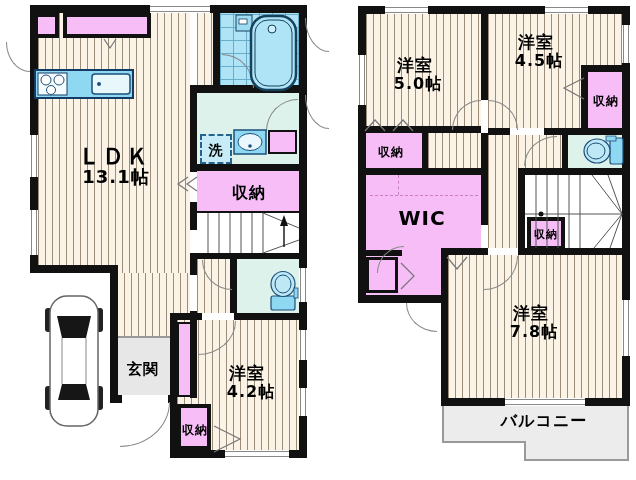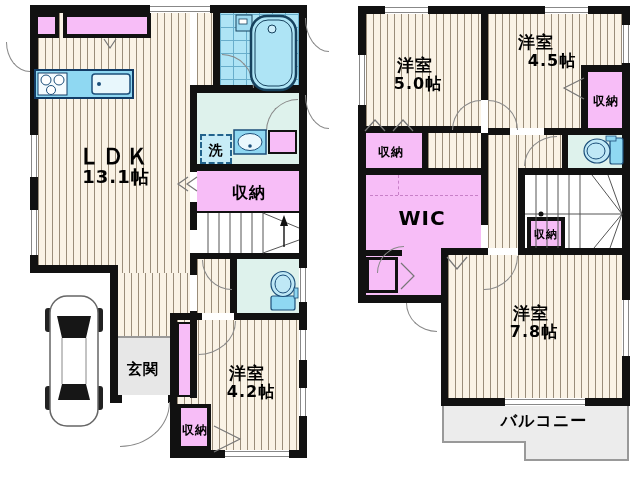--- a/index.html
+++ b/index.html
@@ -268,21 +268,21 @@
         <polyline points="447,257 457,269 467,257"></polyline>
       </g>
     </svg>
 
     <div class="lbl" style="left:415px;top:66px;font-size:17px;">
       <span>洋室</span></div>
     <div class="lbl" style="left:418px;top:84px;font-size:16px;">
       <span>5.0帖</span></div>
     <div class="lbl" style="left:536px;top:43px;font-size:17px;">
       <span>洋室</span></div>
-    <div class="lbl" style="left:539px;top:61px;font-size:16px;margin-left:13px;">
+    <div class="lbl" style="left:539px;top:61px;font-size:16px;">
       <span>4.5帖</span></div>
     <div class="lbl" style="left:606px;top:101px;font-size:12px;">
       <span>収納</span></div>
     <div class="lbl" style="left:391px;top:152px;font-size:12px;">
       <span>収納</span></div>
     <div class="lbl" style="left:422px;top:218px;font-size:20px;">
       <span>WIC</span></div>
     <div class="lbl" style="left:546px;top:235px;font-size:11px;">
       <span>収納</span></div>
     <div class="lbl" style="left:531px;top:314px;font-size:17px;">

